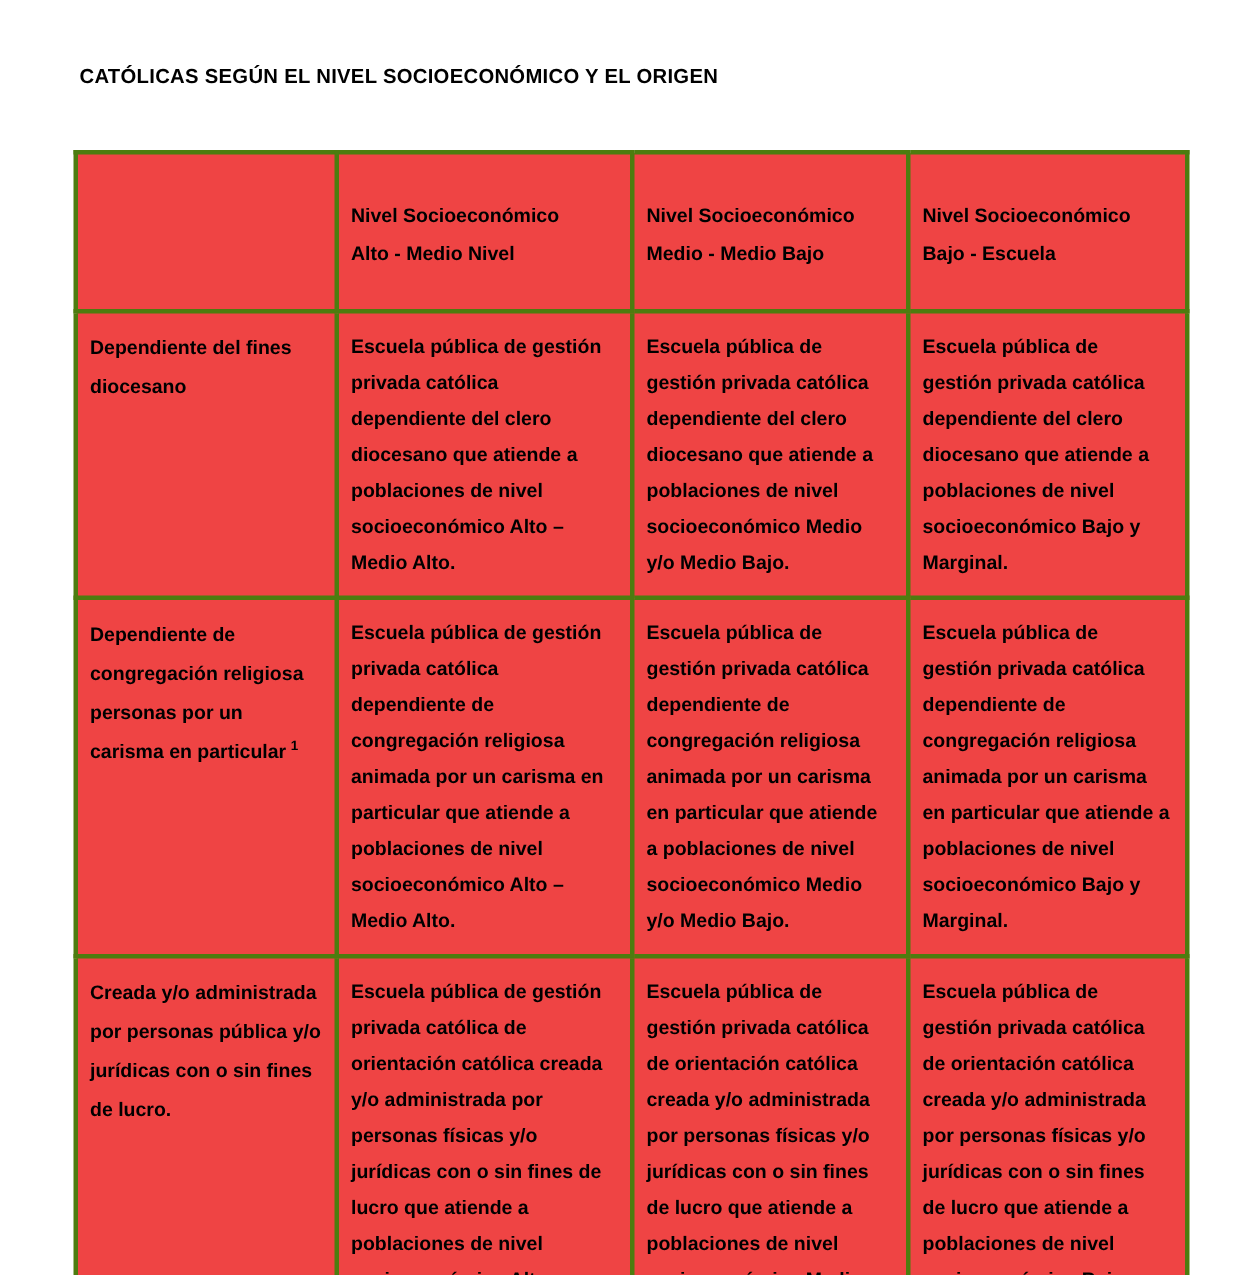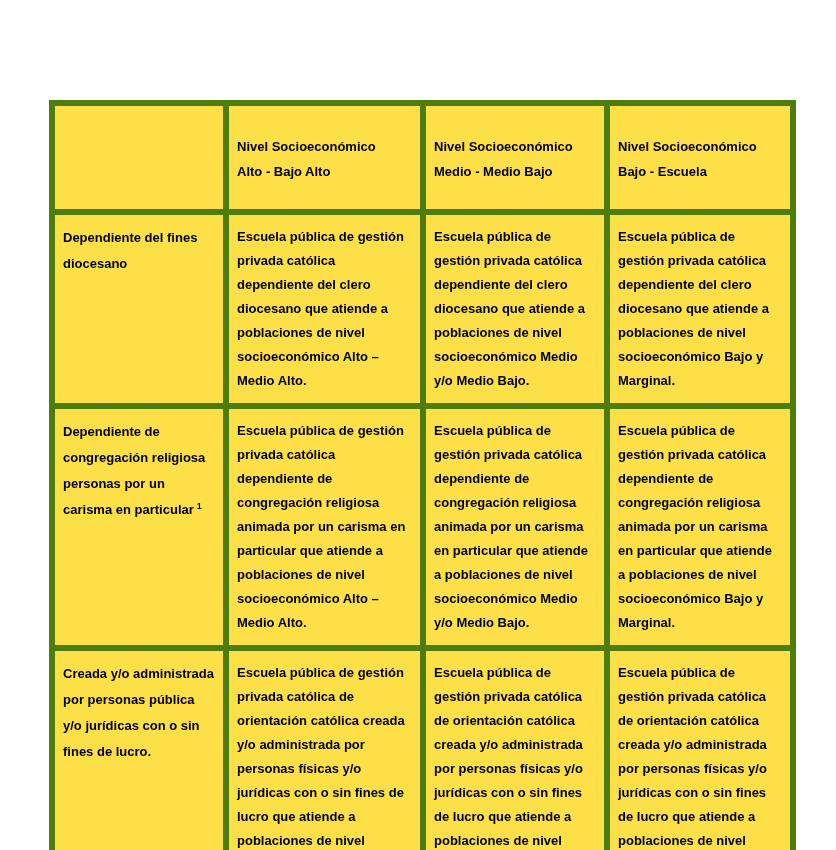--- a/index.html
+++ b/index.html
@@ -49,24 +49,24 @@
   
   .typology-table {
     position: absolute;
     left: 49px;
     top: 100px;
     width: 741px;
     border-collapse: collapse;
     table-layout: fixed;
   }
   .typology-table td {
-    border: 6px solid #4d7c0f;
+    border: 3px solid #4d7c0f;
     vertical-align: top;
     padding: 0;
-    background: #fde047;
+    background: #ef4444;
     margin-top: 44px;
   }
   .typology-table col.c0 { width: 174px; }
   .typology-table col.c1 { width: 197px; }
   .typology-table col.c2 { width: 184px; }
   .typology-table col.c3 { width: 186px; }
 
   .cell-inner {
     padding: 11px 9px 10px 8px;
     font-size: 13px;
@@ -106,38 +106,39 @@
   .r1 td { height: 166px; }
   .r2 td { height: 214px; }
   .r3 td { height: 266px; }
 </style>
 </head>
 <body>
 
 <div class="page">
 
   <h1 class="doc-title">
+    <span class="line2">CATÓLICAS SEGÚN EL NIVEL SOCIOECONÓMICO Y EL ORIGEN</span>
   </h1>
 
   <table class="typology-table">
     <colgroup>
       <col class="c0">
         <col class="c1">
         <col class="c2">
         <col class="c3">
     </colgroup>
     <tbody>
       <tr class="hdr-row">
         <td class="hdr-blank">
           <div class="cell-inner"></div>
         </td>
         <td>
           <div class="cell-inner">
             <span>Nivel Socioeconómico</span><br>
-            <span>Alto - Bajo Alto</span>
+            <span>Alto - Medio Nivel</span>
           </div>
         </td>
         <td>
           <div class="cell-inner">
             <span>Nivel Socioeconómico</span><br>
             <span>Medio - Medio Bajo</span>
           </div>
         </td>
         <td>
           <div class="cell-inner">

